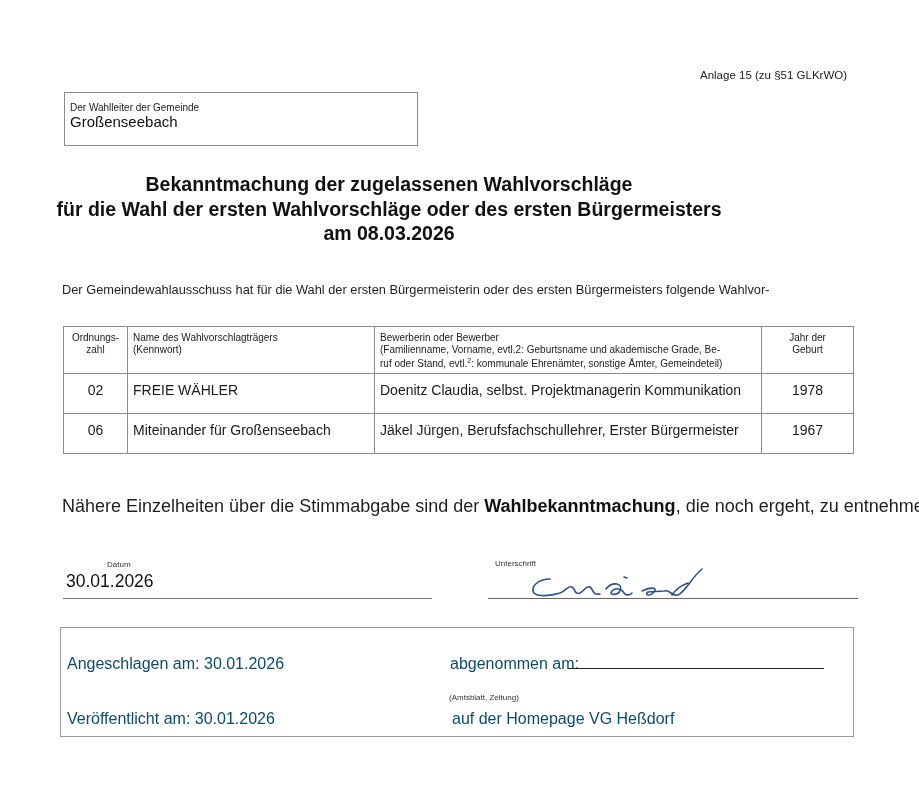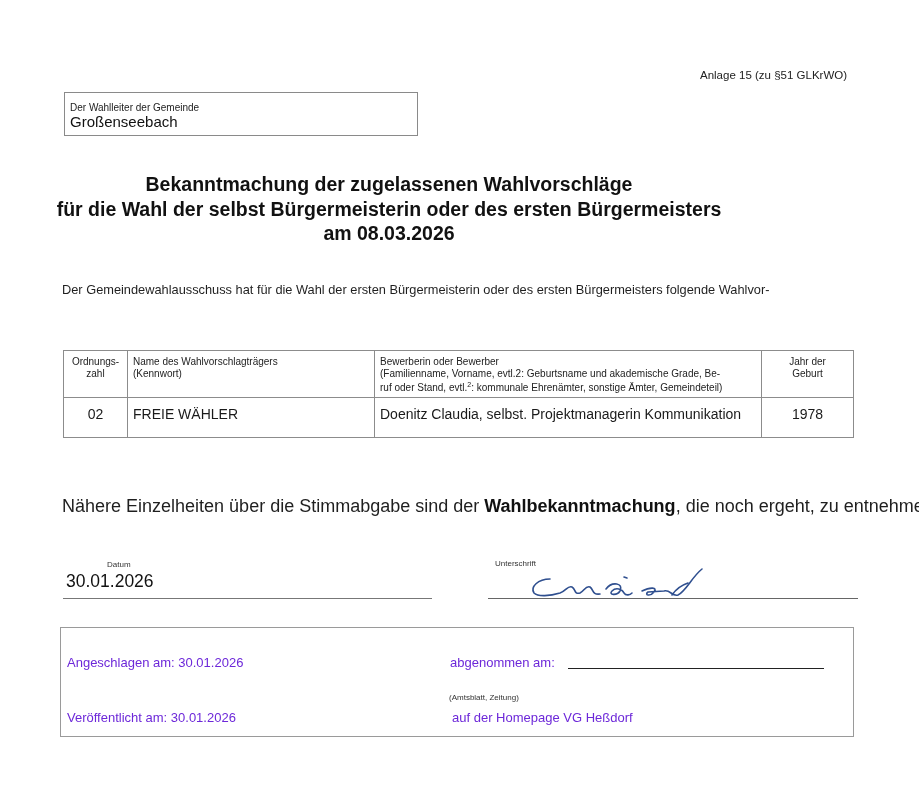--- a/index.html
+++ b/index.html
@@ -18,21 +18,21 @@
     .abs { position: absolute; }
 
     .annex {
       left: 700px; top: 69px;
       font-size: 11.5px;
       color: #222;
     }
 
     .official-box {
       left: 64px; top: 92px;
-      width: 354px; height: 44px;
+      width: 354px; height: 54px;
       border: 1px solid #8a8a8a;
       box-sizing: border-box;
       padding: 9px 12px 0 5px;
     }
     .official-box .small {
       font-size: 10px;
       color: #222;
       line-height: 11px;
     }
     .official-box .municipality {
@@ -59,21 +59,20 @@
       line-height: 19px;
       color: #1f1f1f;
     }
 
     table.proposals {
       position: absolute;
       left: 63px; top: 326px;
       width: 790px;
       border-collapse: collapse;
       table-layout: fixed;
-      margin-top: 24px;
     }
     table.proposals th, table.proposals td {
       border: 1px solid #8c8c8c;
       vertical-align: top;
       padding: 0 5px;
     }
     table.proposals th {
       font-weight: normal;
       font-size: 10px;
       line-height: 11.5px;
@@ -131,21 +130,21 @@
       width: 220px; height: 40px;
     }
 
     .posting-box {
       left: 60px; top: 627px;
       width: 794px; height: 110px;
       border: 1px solid #9a9a9a;
       box-sizing: border-box;
     }
     .post-text {
-      font-size: 13px; color: #6d28d9; white-space: nowrap;
+      font-size: 16px; color: #0c4a6e; white-space: nowrap;
     }
     .posted { left: 67px; top: 655px; }
     .published { left: 67px; top: 710px; }
     .removed { left: 450px; top: 655px; }
     .removed-line {
       left: 568px; top: 668px;
       width: 256px; height: 0;
       border-top: 1px solid #222;
     }
     .medium-label {
@@ -159,21 +158,21 @@
 
 <div class="abs annex">Anlage 15 (zu §51 GLKrWO)</div>
 
 <div class="abs official-box">
   <div class="small">Der Wahlleiter der Gemeinde</div>
   <div class="municipality">Großenseebach</div>
 </div>
 
 <div class="abs title">
   <div>Bekanntmachung der zugelassenen Wahlvorschläge</div>
-  <div>für die Wahl der selbst Bürgermeisterin oder des ersten Bürgermeisters</div>
+  <div>für die Wahl der ersten Wahlvorschläge oder des ersten Bürgermeisters</div>
   <div>am 08.03.2026</div>
 </div>
 
 <div class="abs intro">
   <div>Der Gemeindewahlausschuss hat für die Wahl der ersten Bürgermeisterin oder des ersten Bürgermeisters folgende Wahlvor-</div>
 </div>
 
 <table class="proposals">
   <colgroup>
     <col style="width:64px">
@@ -202,20 +201,26 @@
       </th>
     </tr>
   </thead>
   <tbody>
     <tr>
       <td class="center">02</td>
       <td>FREIE WÄHLER</td>
       <td>Doenitz Claudia, selbst. Projektmanagerin Kommunikation</td>
       <td class="center">1978</td>
     </tr>
+    <tr>
+      <td class="center">06</td>
+      <td>Miteinander für Großenseebach</td>
+      <td>Jäkel Jürgen, Berufsfachschullehrer, Erster Bürgermeister</td>
+      <td class="center">1967</td>
+    </tr>
   </tbody>
 </table>
 
 <div class="abs details-note"><span>Nähere Einzelheiten über die Stimmabgabe sind der </span><b>Wahlbekanntmachung</b><span>, die noch ergeht, zu entnehmen.</span></div>
 
 <div class="abs date-label">Datum</div>
 <div class="abs date-value">30.01.2026</div>
 <div class="abs date-line"></div>
 
 <div class="abs sig-label">Unterschrift</div>

